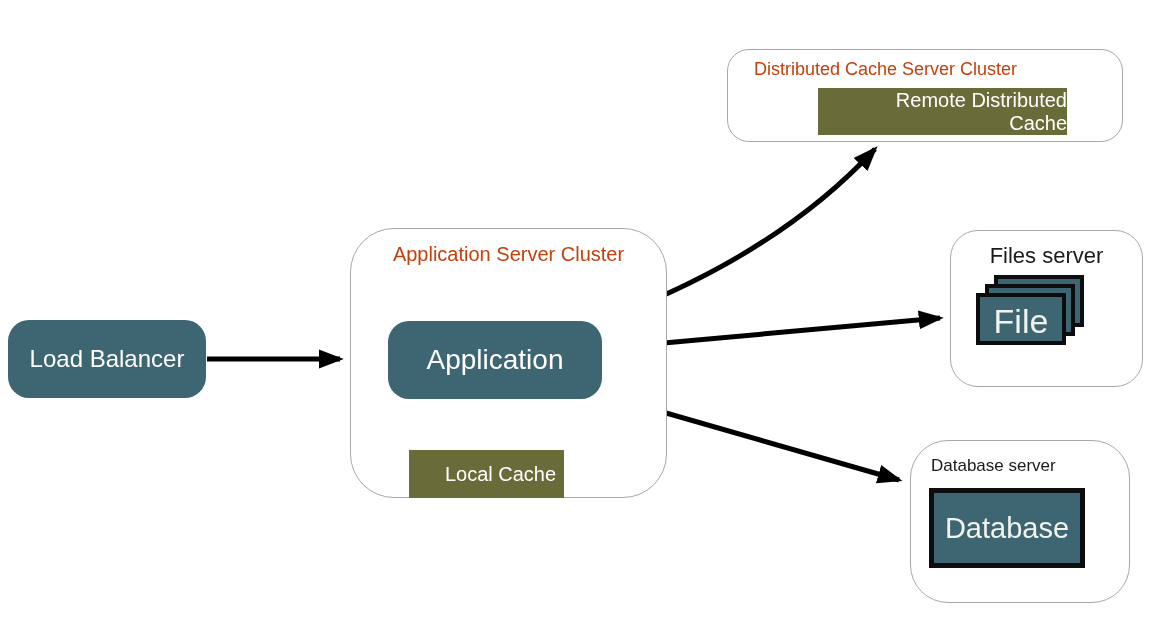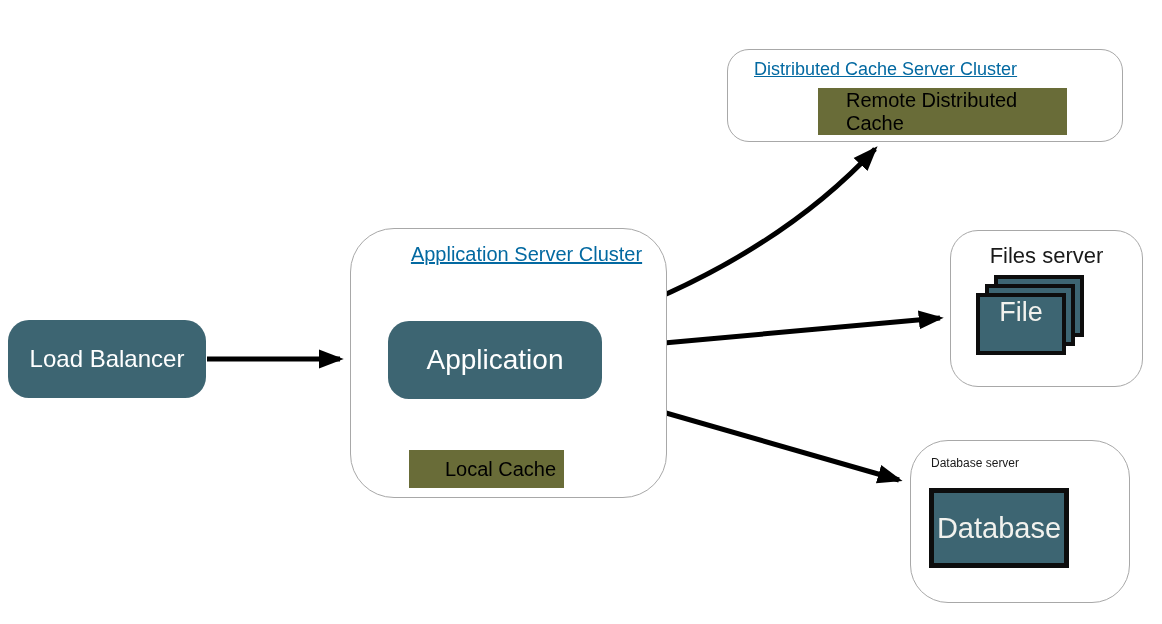--- a/index.html
+++ b/index.html
@@ -24,83 +24,82 @@
     position: absolute;
     background: #3d6572;
     color: #ffffff;
     display: flex; align-items: center; justify-content: center;
     text-align: center;
   }
   .rounded { border-radius: 21px; }
   .olive-box {
     position: absolute;
     background: #696c38;
-    color: #000000;
+    color: #ffffff;
     display: flex; align-items: center; justify-content: center;
-    text-align: left;
+    text-align: right;
     padding-left: 28px;
   }
   .cluster {
     position: absolute;
     background: #ffffff;
     border: 1px solid #a8a8a8;
   }
   .cluster-title-red {
     position: absolute;
-    color: #0369a1;
+    color: #c2410c;
     white-space: nowrap;
-    text-decoration: underline;
   }
   .cluster-title-black {
     position: absolute;
     color: #1a1a1a;
     white-space: nowrap;
   }
   .framed-teal {
     position: absolute;
     background: #3d6572;
     color: #f2f2ee;
     display: flex; align-items: center; justify-content: center;
     text-align: center;
   }
 
   
   .load-balancer { left: 8px; top: 320px; width: 198px; height: 78px; font-size: 24px; }
 
   
   .app-cluster { left: 350px; top: 228px; width: 317px; height: 270px; border-radius: 44px; }
-  .app-cluster-title { left: 18px; top: 14px; width: 100%; text-align: center; font-size: 20px; }
+  .app-cluster-title { left: 0; top: 14px; width: 100%; text-align: center; font-size: 20px; }
   .application-node { left: 37px; top: 92px; width: 214px; height: 78px; font-size: 28px; }
-  .local-cache-box { left: 58px; top: 221px; width: 155px; height: 38px; font-size: 20px; }
+  .local-cache-box { left: 58px; top: 221px; width: 155px; height: 48px; font-size: 20px; }
 
   
   .cache-cluster { left: 727px; top: 49px; width: 396px; height: 93px; border-radius: 22px; }
   .cache-cluster-title { left: 26px; top: 9px; font-size: 18px; }
   .remote-cache-box { left: 90px; top: 38px; width: 249px; height: 47px; font-size: 20px; }
 
   
   .files-server { left: 950px; top: 230px; width: 193px; height: 157px; border-radius: 28px; }
   .files-server-title { left: 0; top: 12px; width: 100%; text-align: center; font-size: 22px; }
   .file-card {
     position: absolute;
-    width: 90px; height: 62px;
+    width: 90px; height: 52px;
     background: #3d6572;
     border: 4px solid #0d0d0d;
-    display: flex; align-items: flex-start; justify-content: center;
-    color: #f2f2ee; font-size: 27px;
+    display: flex; align-items: flex-end; justify-content: center;
+    color: #f2f2ee; font-size: 34px;
   }
   .file-card.back  { left: 43px; top: 44px; }
   .file-card.mid   { left: 34px; top: 53px; }
   .file-card.front { left: 25px; top: 62px; }
 
   
   .database-server { left: 910px; top: 440px; width: 220px; height: 163px; border-radius: 38px; }
-  .database-server-title { left: 20px; top: 15px; font-size: 12px; }
+  .database-server-title { left: 20px; top: 15px; font-size: 17px; }
   .database-box {
-    left: 18px; top: 47px; width: 140px; height: 80px;
+    left: 18px; top: 47px; width: 156px; height: 80px;
     border: 5px solid #0d0d0d;
     font-size: 29px;
   }
 </style>
 </head>
 <body>
 
 <div class="canvas">
 
   <svg class="arrows" viewBox="0 0 1162 624" xmlns="http://www.w3.org/2000/svg">

